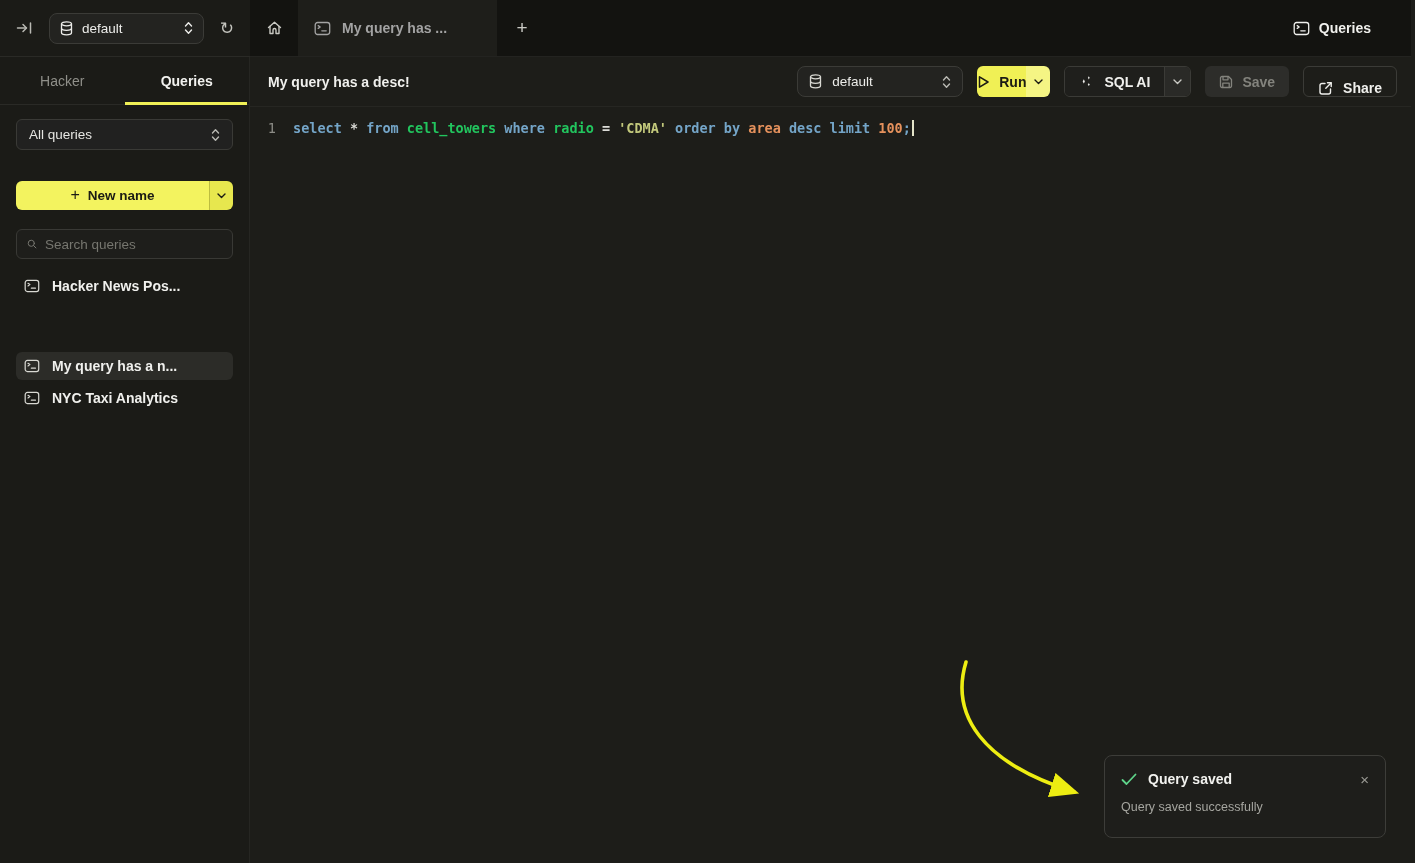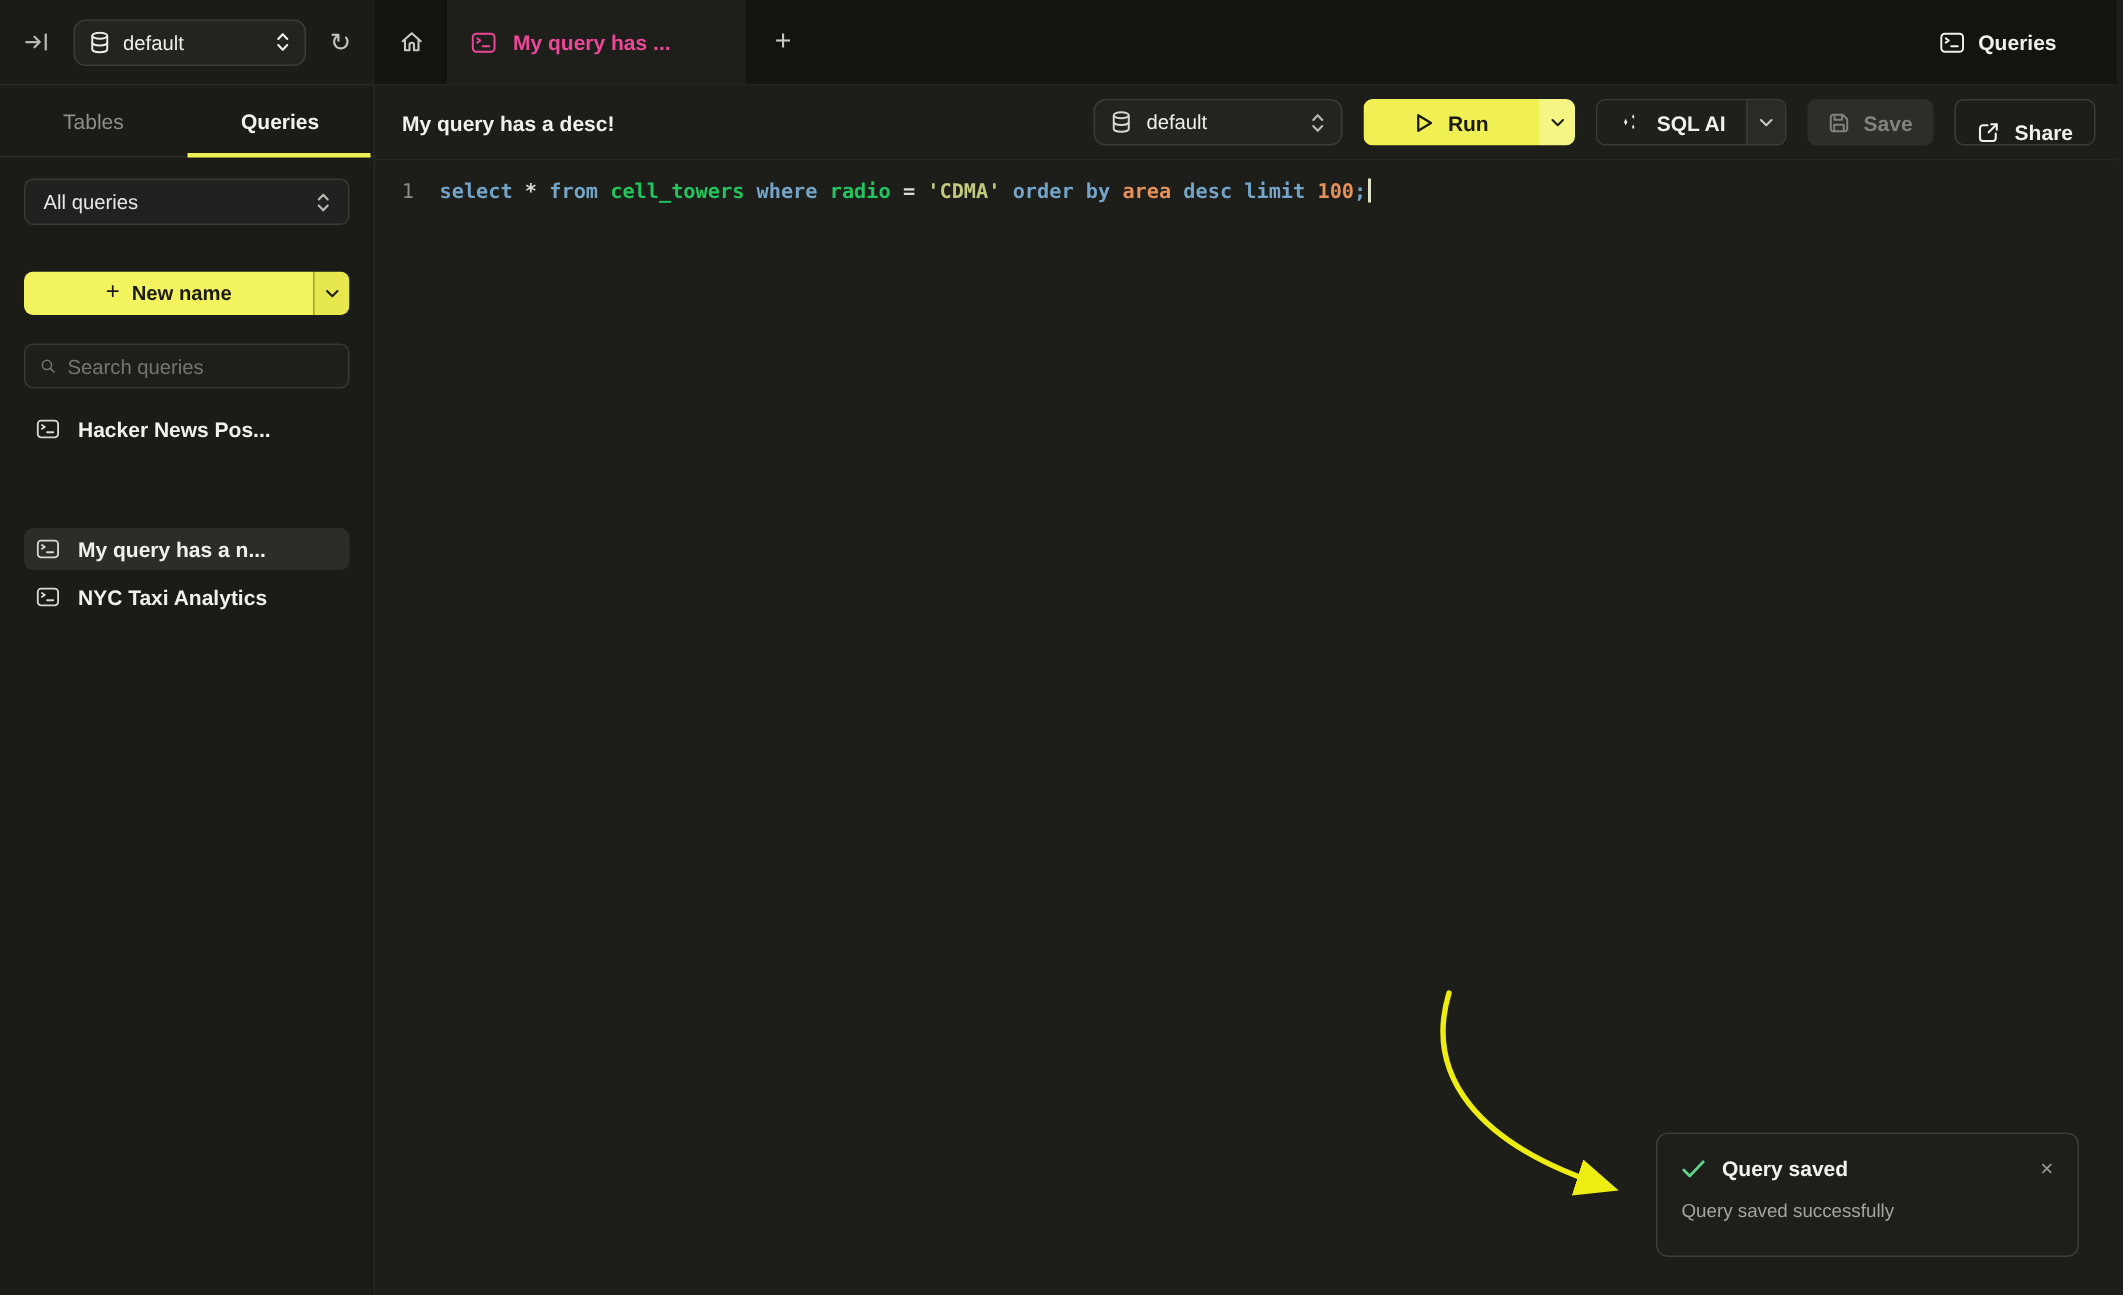--- a/index.html
+++ b/index.html
@@ -24,21 +24,21 @@
     flex:1; height:31px; background:#232320; border:1px solid #3B3B37; border-radius:8px;
     display:flex; align-items:center; gap:9px; padding:0 10px; color:#EDEDEA; font-size:13.5px; cursor:pointer;
   }
   .db-select .grow { flex:1; }
   .refresh-glyph { font-size:17px; line-height:1; color:#C4C4BE; }
 
   .tabstrip { flex:1; background:#131310; display:flex; align-items:stretch; border-bottom:1px solid #232320; }
   .home-btn { width:48px; flex:none; display:flex; align-items:center; justify-content:center; color:#C9C9C3; cursor:pointer; }
   .tab {
     width:199px; flex:none; background:#1E1E1A; display:flex; align-items:center; gap:11px;
-    padding:0 16px; font-size:14px; font-weight:600; color:#ec4899; cursor:pointer;
+    padding:0 16px; font-size:14px; font-weight:600; color:#a3a3a3; cursor:pointer;
   }
   .newtab { width:50px; flex:none; display:flex; align-items:center; justify-content:center;
     color:#C9C9C3; font-size:19px; font-weight:300; cursor:pointer; background:none; border:none; }
   .tabstrip .spacer { flex:1; }
   .queries-indicator { display:flex; align-items:center; gap:9px; padding-right:40px; font-size:14px; font-weight:600; color:#F0F0ED; cursor:pointer; }
 
   
   .app-body { flex:1; display:flex; min-height:0; }
 
   
@@ -93,21 +93,21 @@
   }
   .main-title { font-size:14px; font-weight:600; color:#F0F0ED; }
   .main-controls { margin-left:auto; display:flex; align-items:center; gap:14px; }
   .ctl-db {
     width:166px; height:31px; background:#232320; border:1px solid #3B3B37; border-radius:8px;
     display:flex; align-items:center; gap:10px; padding:0 11px; font-size:13.5px; color:#EDEDEA; cursor:pointer;
   }
   .ctl-db .grow { flex:1; }
   .split-btn { display:flex; height:31px; border-radius:6px; overflow:hidden; }
   .run-main {
-    display:flex; align-items:center; gap:9px; padding:0 34px; background:#F0F055; border:none;
+    display:flex; align-items:center; gap:9px; padding:0 0; background:#F0F055; border:none;
     color:#1B1B14; font-size:14px; font-weight:600; cursor:pointer;
   }
   .run-caret { width:24px; background:#F5F584; border:none; display:flex; align-items:center; justify-content:center; color:#1B1B14; cursor:pointer; }
   .sqlai { border:1px solid #3B3B37; border-radius:6px; }
   .sqlai-main {
     display:flex; align-items:center; gap:10px; padding:0 14px; background:#1F1F1C; border:none;
     color:#F0F0ED; font-size:14px; font-weight:600; cursor:pointer;
   }
   .sqlai-caret { width:26px; background:#2A2A27; border:none; border-left:1px solid #3B3B37; display:flex; align-items:center; justify-content:center; color:#C9C9C3; cursor:pointer; }
   .save-btn {
@@ -204,21 +204,21 @@
         <span>Queries</span>
       </div>
     </div>
   </div>
 
   <div class="app-body">
 
     <div class="sidebar">
       <div class="sidebar-tabs">
         <button class="sidebar-tab">
-          <span>Tables</span>
+          <span>Hacker</span>
         </button>
         <button class="sidebar-tab active">
           <span>Queries</span>
         </button>
       </div>
       <div class="sidebar-inner">
         <div class="filter-select">
           <span class="grow">All queries</span>
           <svg class="ic" width="9" height="14" viewBox="0 0 9 14" fill="none" stroke="#B9B9B3" stroke-width="1.4" stroke-linecap="round" stroke-linejoin="round">
             <path d="M1.5 5 L4.5 1.8 L7.5 5"></path>

